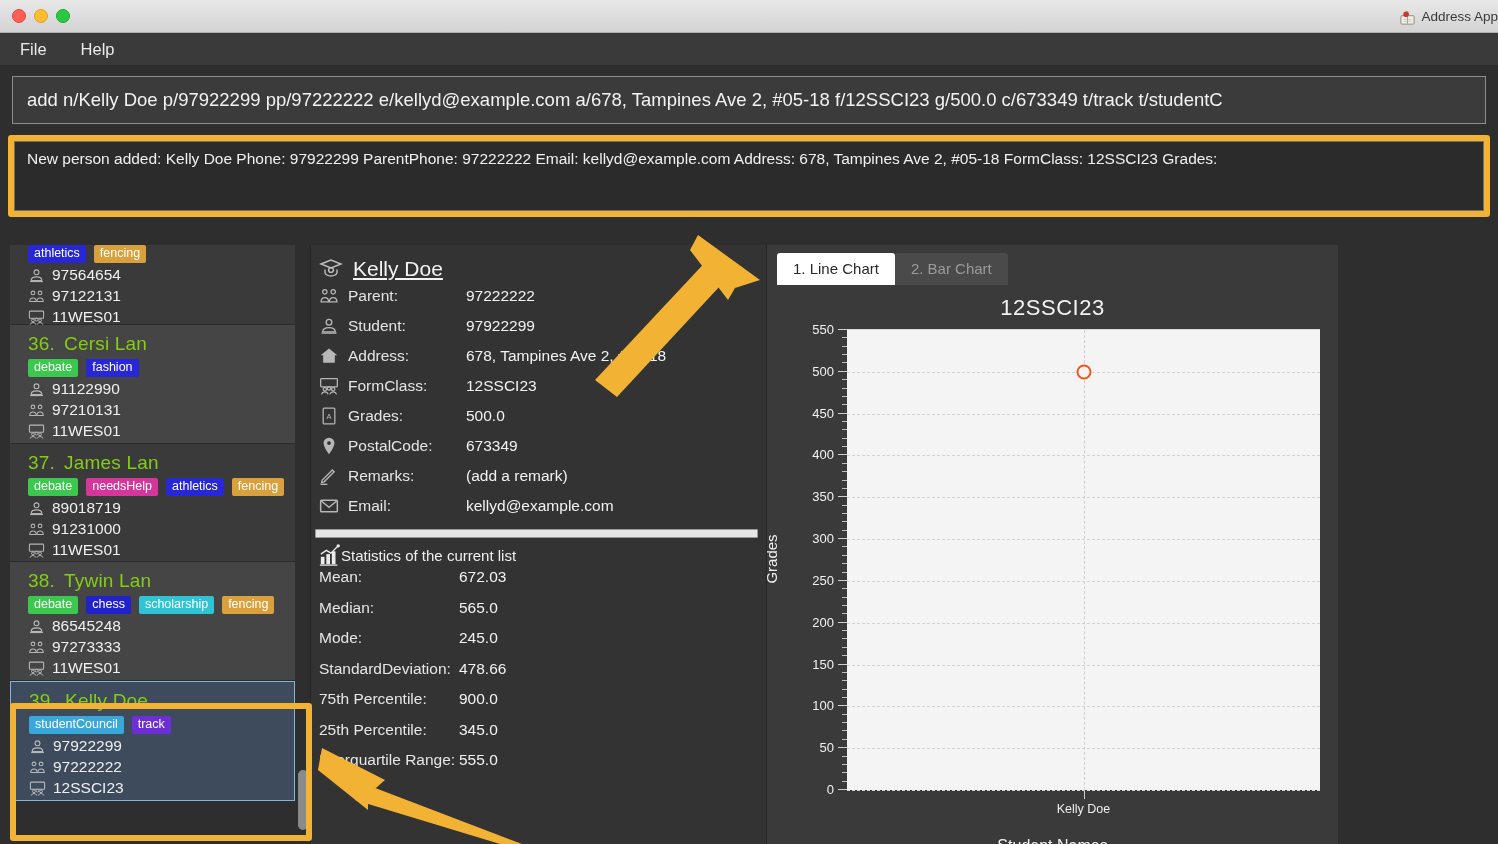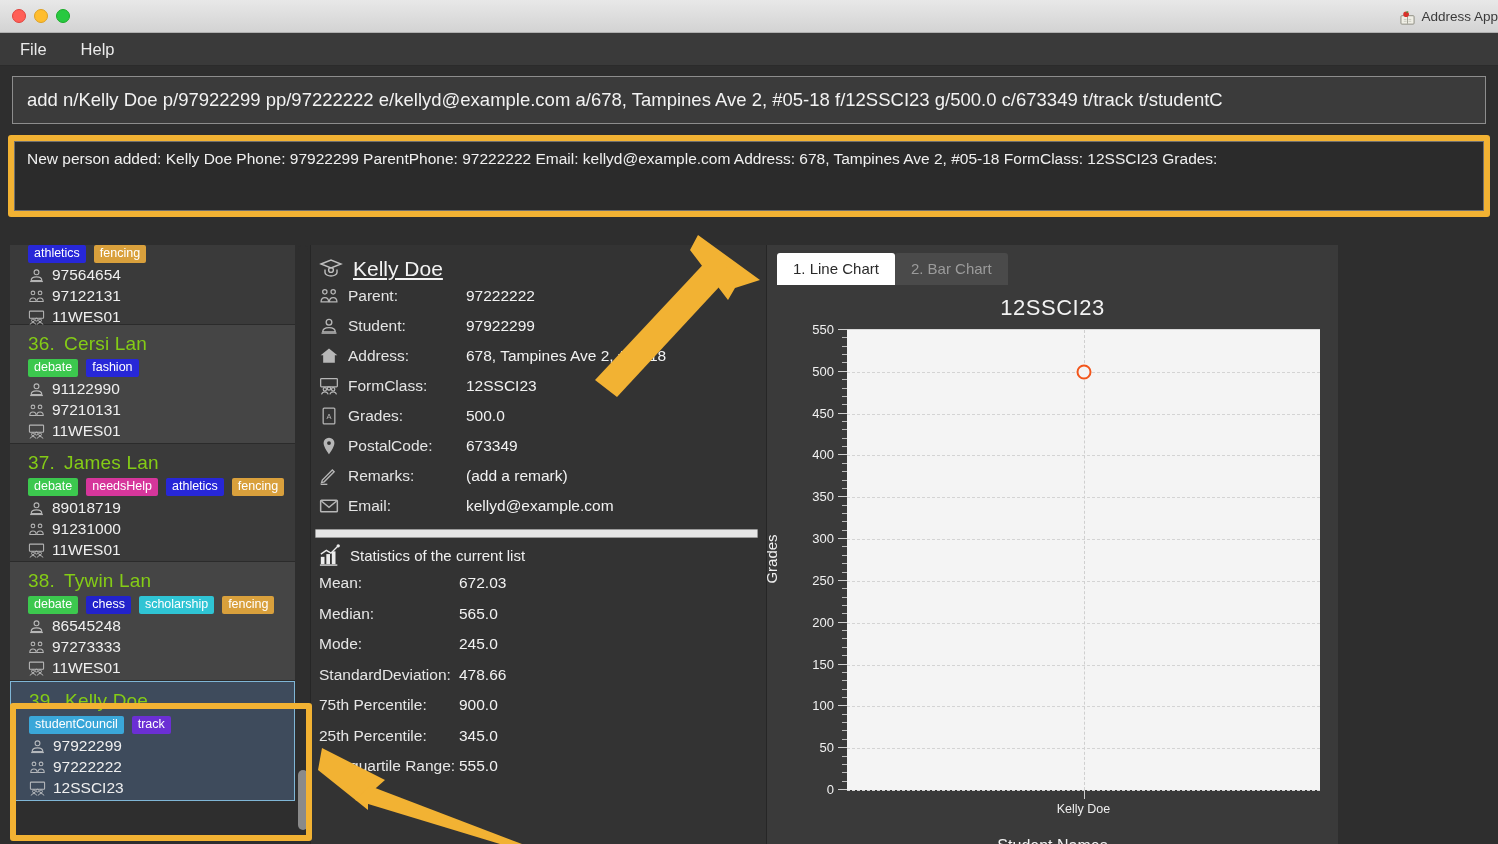--- a/index.html
+++ b/index.html
@@ -93,24 +93,24 @@
 
   
   .dtitle{display:flex;align-items:center;gap:10px;padding:12px 0 0 8px;}
   .dtitle .gicon{width:24px;height:24px;opacity:.85;}
   .dtitle .nm{font-size:21px;color:#f3f3f3;text-decoration:underline;}
   .drow{display:flex;align-items:center;height:30px;padding-left:8px;}
   .drow .ic{width:20px;height:20px;margin-right:9px;opacity:.82;display:inline-block;}
   .dlabel{font-size:15.5px;color:#e4e4e4;width:118px;}
   .dval{font-size:15.5px;color:#f2f2f2;}
   .midsplit{margin:8px 8px 6px 4px;height:7px;background:#e6e6e6;border:1px solid #9a9a9a;border-radius:1px;}
-  .stats-head{display:flex;align-items:center;gap:9px;padding-left:8px;margin-bottom:2px;}
+  .stats-head{display:flex;align-items:center;padding-left:8px;margin-bottom:2px;}
   .stats-head .sic{width:22px;height:22px;}
   .stats-head .stxt{font-size:15px;color:#efefef;}
-  .srow{display:flex;height:30.5px;align-items:center;padding-left:8px;}
+  .srow{display:flex;height:30.5px;padding-left:8px;}
   .slabel{font-size:15.5px;color:#e6e6e6;width:140px;}
   .sval{font-size:15.5px;color:#f2f2f2;}
 
   
   .tabs{display:flex;padding:8px 0 0 10px;gap:0;}
   .tab{
     font-size:15px;padding:7px 16px 8px 16px;border-radius:3px 3px 0 0;
     background:#4a4a4a;color:#9b9b9b;cursor:default;
   }
   .tab.active{background:#ffffff;color:#2a2a2a;}

